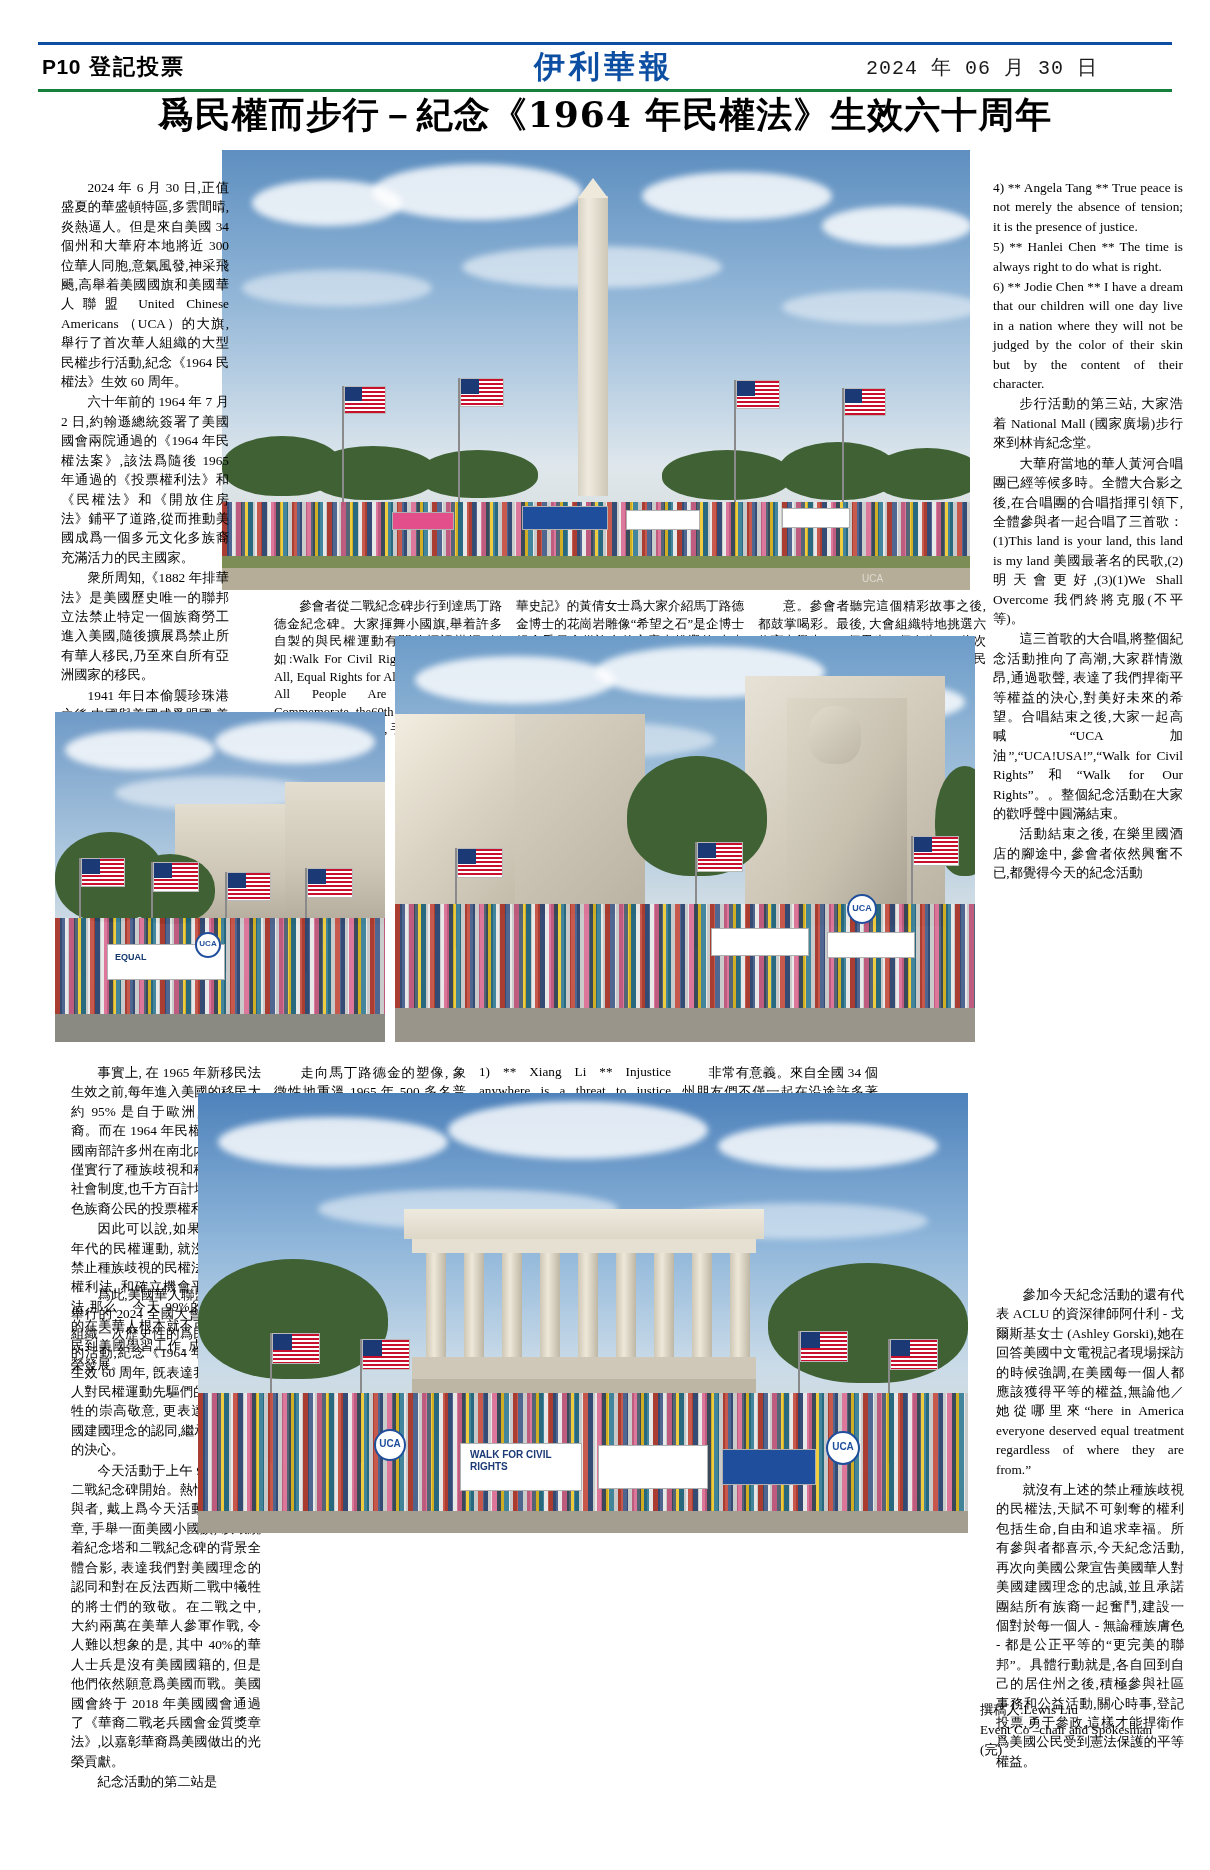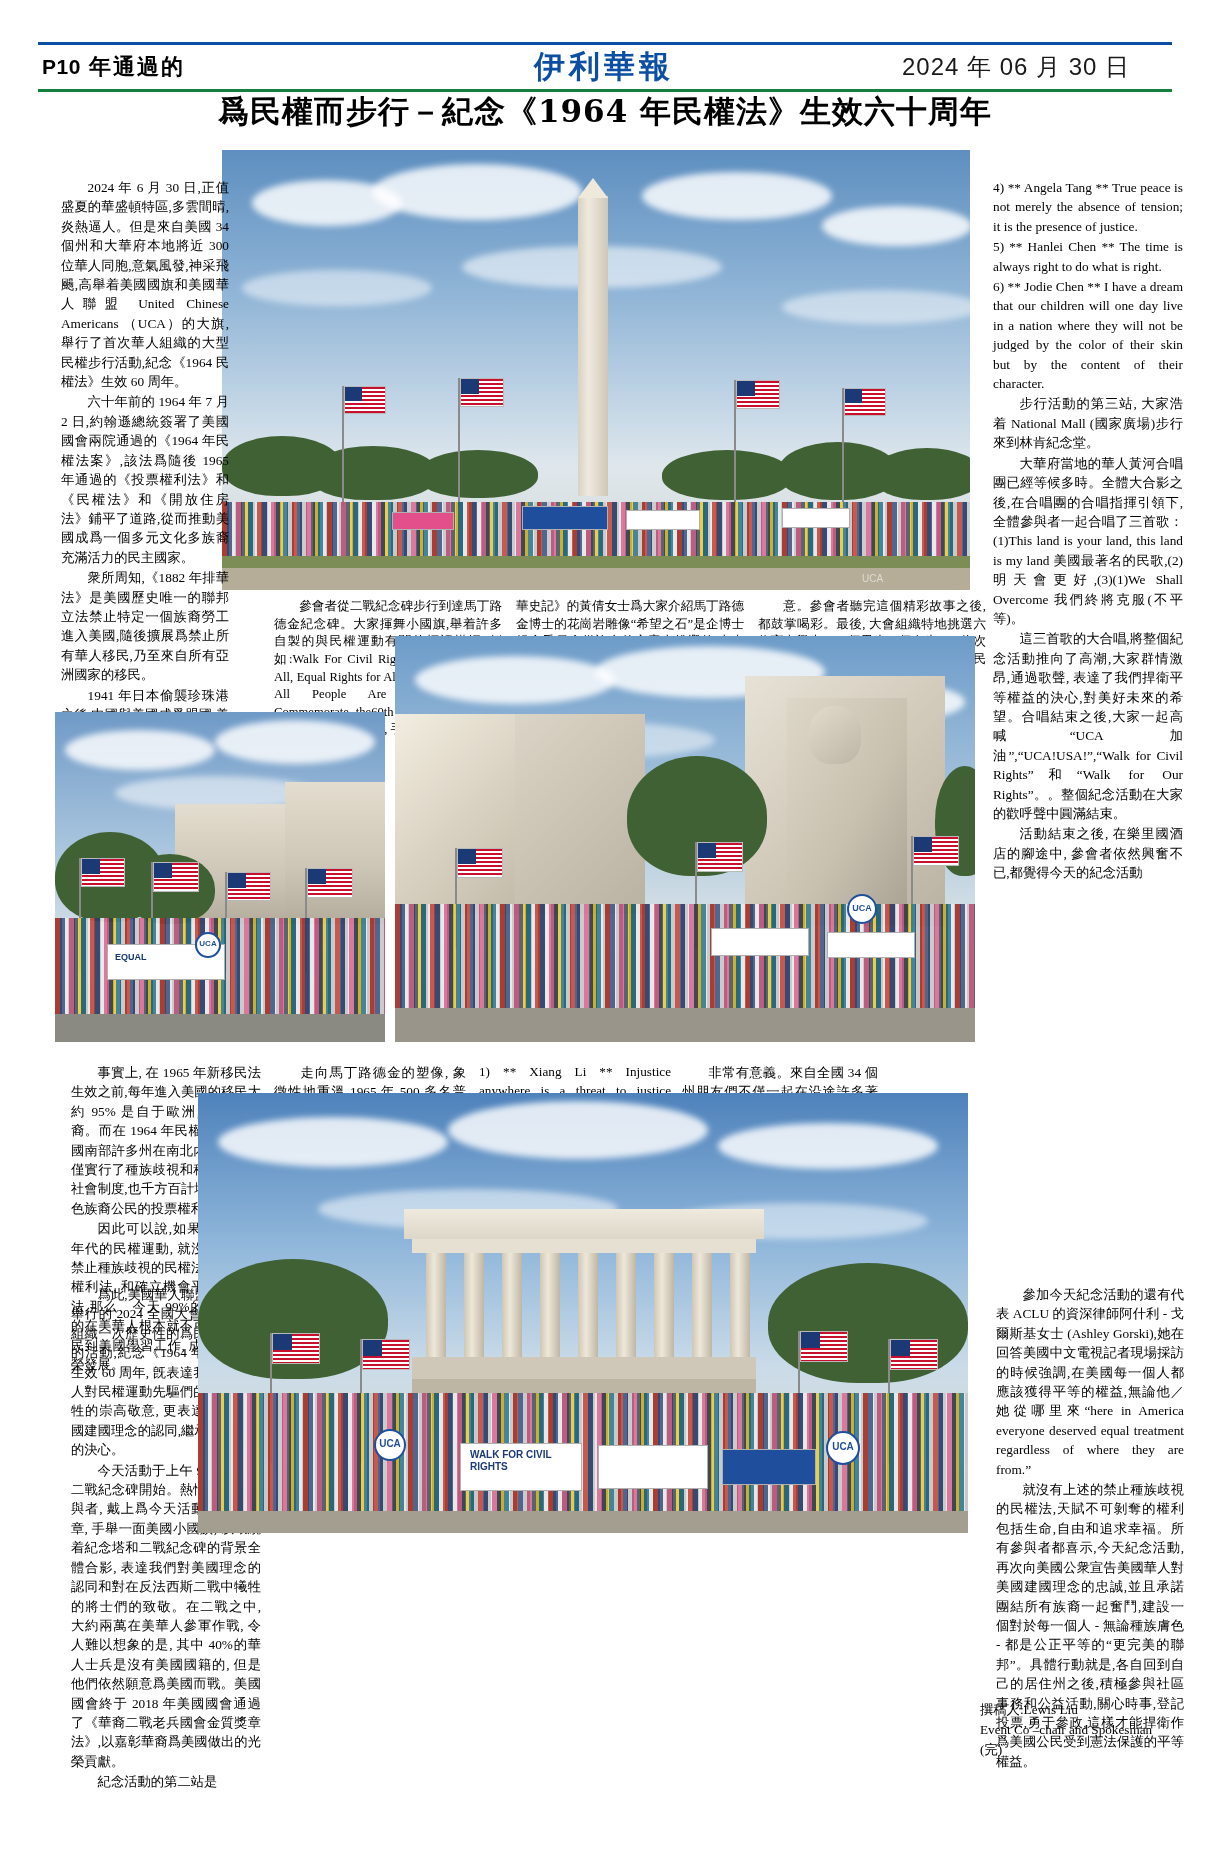--- a/index.html
+++ b/index.html
@@ -58,37 +58,37 @@
     flex: 1;
     text-align: center;
     font-family: "DejaVu Serif", serif;
     font-weight: bold;
     font-size: 31px;
     letter-spacing: 4px;
     color: #0b4ea2;
   }
   .masthead-date {
     min-width: 300px;
-    text-align: center;
+    text-align: left;
     padding-right: 6px;
-    font-family: Liberation Sans, sans-serif;
-    font-size: 24px;
+    font-family: Liberation Mono, monospace;
+    font-size: 20px;
     letter-spacing: 1px;
     color: #1a1a1a;
   }
 
   
   .headline {
     position: absolute;
     left: 38px; top: 94px;
     width: 1134px;
     text-align: center;
     font-family: "DejaVu Serif", serif;
     font-weight: bold;
-    font-size: 31px;
+    font-size: 36px;
     letter-spacing: 1px;
     line-height: 1.15;
     color: #000;
   }
   .subhead {
     position: absolute;
     left: 38px; top: 150px;
     width: 1134px;
     text-align: center;
     font-size: 13.5px;
@@ -266,21 +266,21 @@
   }
 </style>
 </head>
 <body>
 
 <div class="page">
 
   <div class="masthead">
     <div class="masthead-left">
       <span class="page-no">P10</span>
-      <span class="section-name">年通過的</span>
+      <span class="section-name">登記投票</span>
     </div>
     <div class="masthead-title">伊利華報</div>
     <div class="masthead-date">2024 年 06 月 30 日</div>
   </div>
 
   <div class="headline">爲民權而步行－紀念《1964 年民權法》生效六十周年</div>
   <div class="subhead">新聞通稿 2024 年 6 月 30 日美國華盛頓特區</div>
 
   <div class="photo" style="left:222px; top:150px; width:748px; height:440px;">
     <div class="sky"></div>

